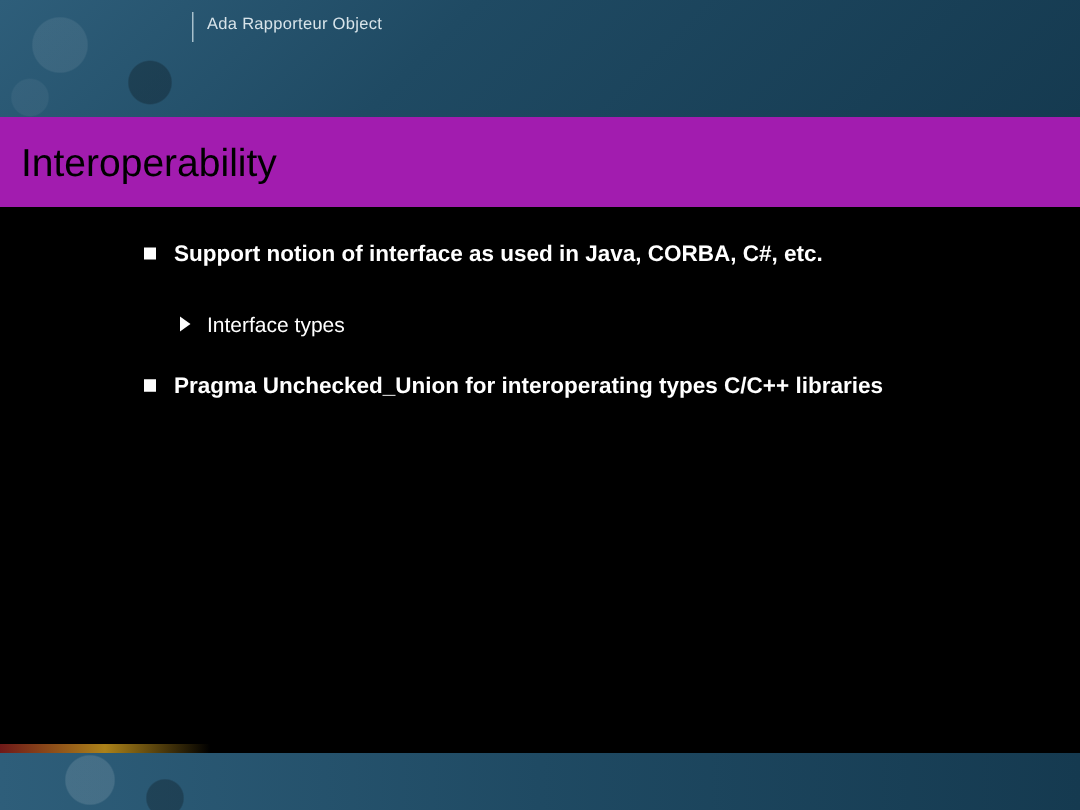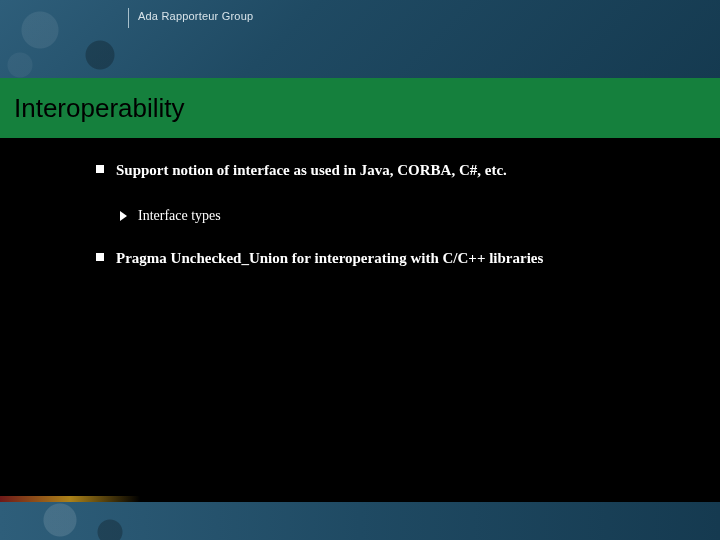--- a/index.html
+++ b/index.html
@@ -37,21 +37,21 @@
     font-size: 11px;
     color: #d8e4ea;
     letter-spacing: 0.2px;
   }
 
   
   .title-strip {
     position: absolute;
     top: 78px; left: 0; right: 0;
     height: 60px;
-    background: #15803d;
+    background: #a21caf;
     display: flex;
     align-items: center;
     padding-left: 14px;
   }
   .title-strip h1 {
     color: #000;
     font-size: 26px;
     font-weight: 400;
   }
 
@@ -59,21 +59,20 @@
   .content {
     position: absolute;
     top: 160px;
     left: 96px;
     right: 40px;
     color: #fff;
   }
 
   ul.level1 {
     list-style: none;
-    font-family: Liberation Serif, serif;
   }
   ul.level1 > li {
     position: relative;
     padding-left: 20px;
     margin-bottom: 22px;
     font-size: 15px;
     font-weight: bold;
     line-height: 1.35;
   }
   ul.level1 > li::before {
@@ -126,37 +125,37 @@
     width: 140px; height: 6px;
     background: linear-gradient(90deg, #8a1f1f 0%, #d6a21f 50%, rgba(0,0,0,0) 100%);
     opacity: 0.8;
   }
 </style>
 </head>
 <body>
 
 <div class="top-banner">
   <div class="top-divider"></div>
-  <div class="header-text">Ada Rapporteur Group</div>
+  <div class="header-text">Ada Rapporteur Object</div>
 </div>
 
 <div class="title-strip">
   <h1>Interoperability</h1>
 </div>
 
 <div class="content">
   <ul class="level1">
     <li>
       <span>Support notion of interface as used in Java, CORBA, C#, etc.</span>
       <ul class="level2">
         <li><span>Interface types</span></li>
       </ul>
     </li>
     <li>
     </li>
     <li>
-      <span>Pragma Unchecked_Union for interoperating with C/C++ libraries</span>
+      <span>Pragma Unchecked_Union for interoperating types C/C++ libraries</span>
     </li>
   </ul>
 </div>
 
 <div class="bottom-accent"></div>
 <div class="bottom-banner"></div>
 
 </body></html>

